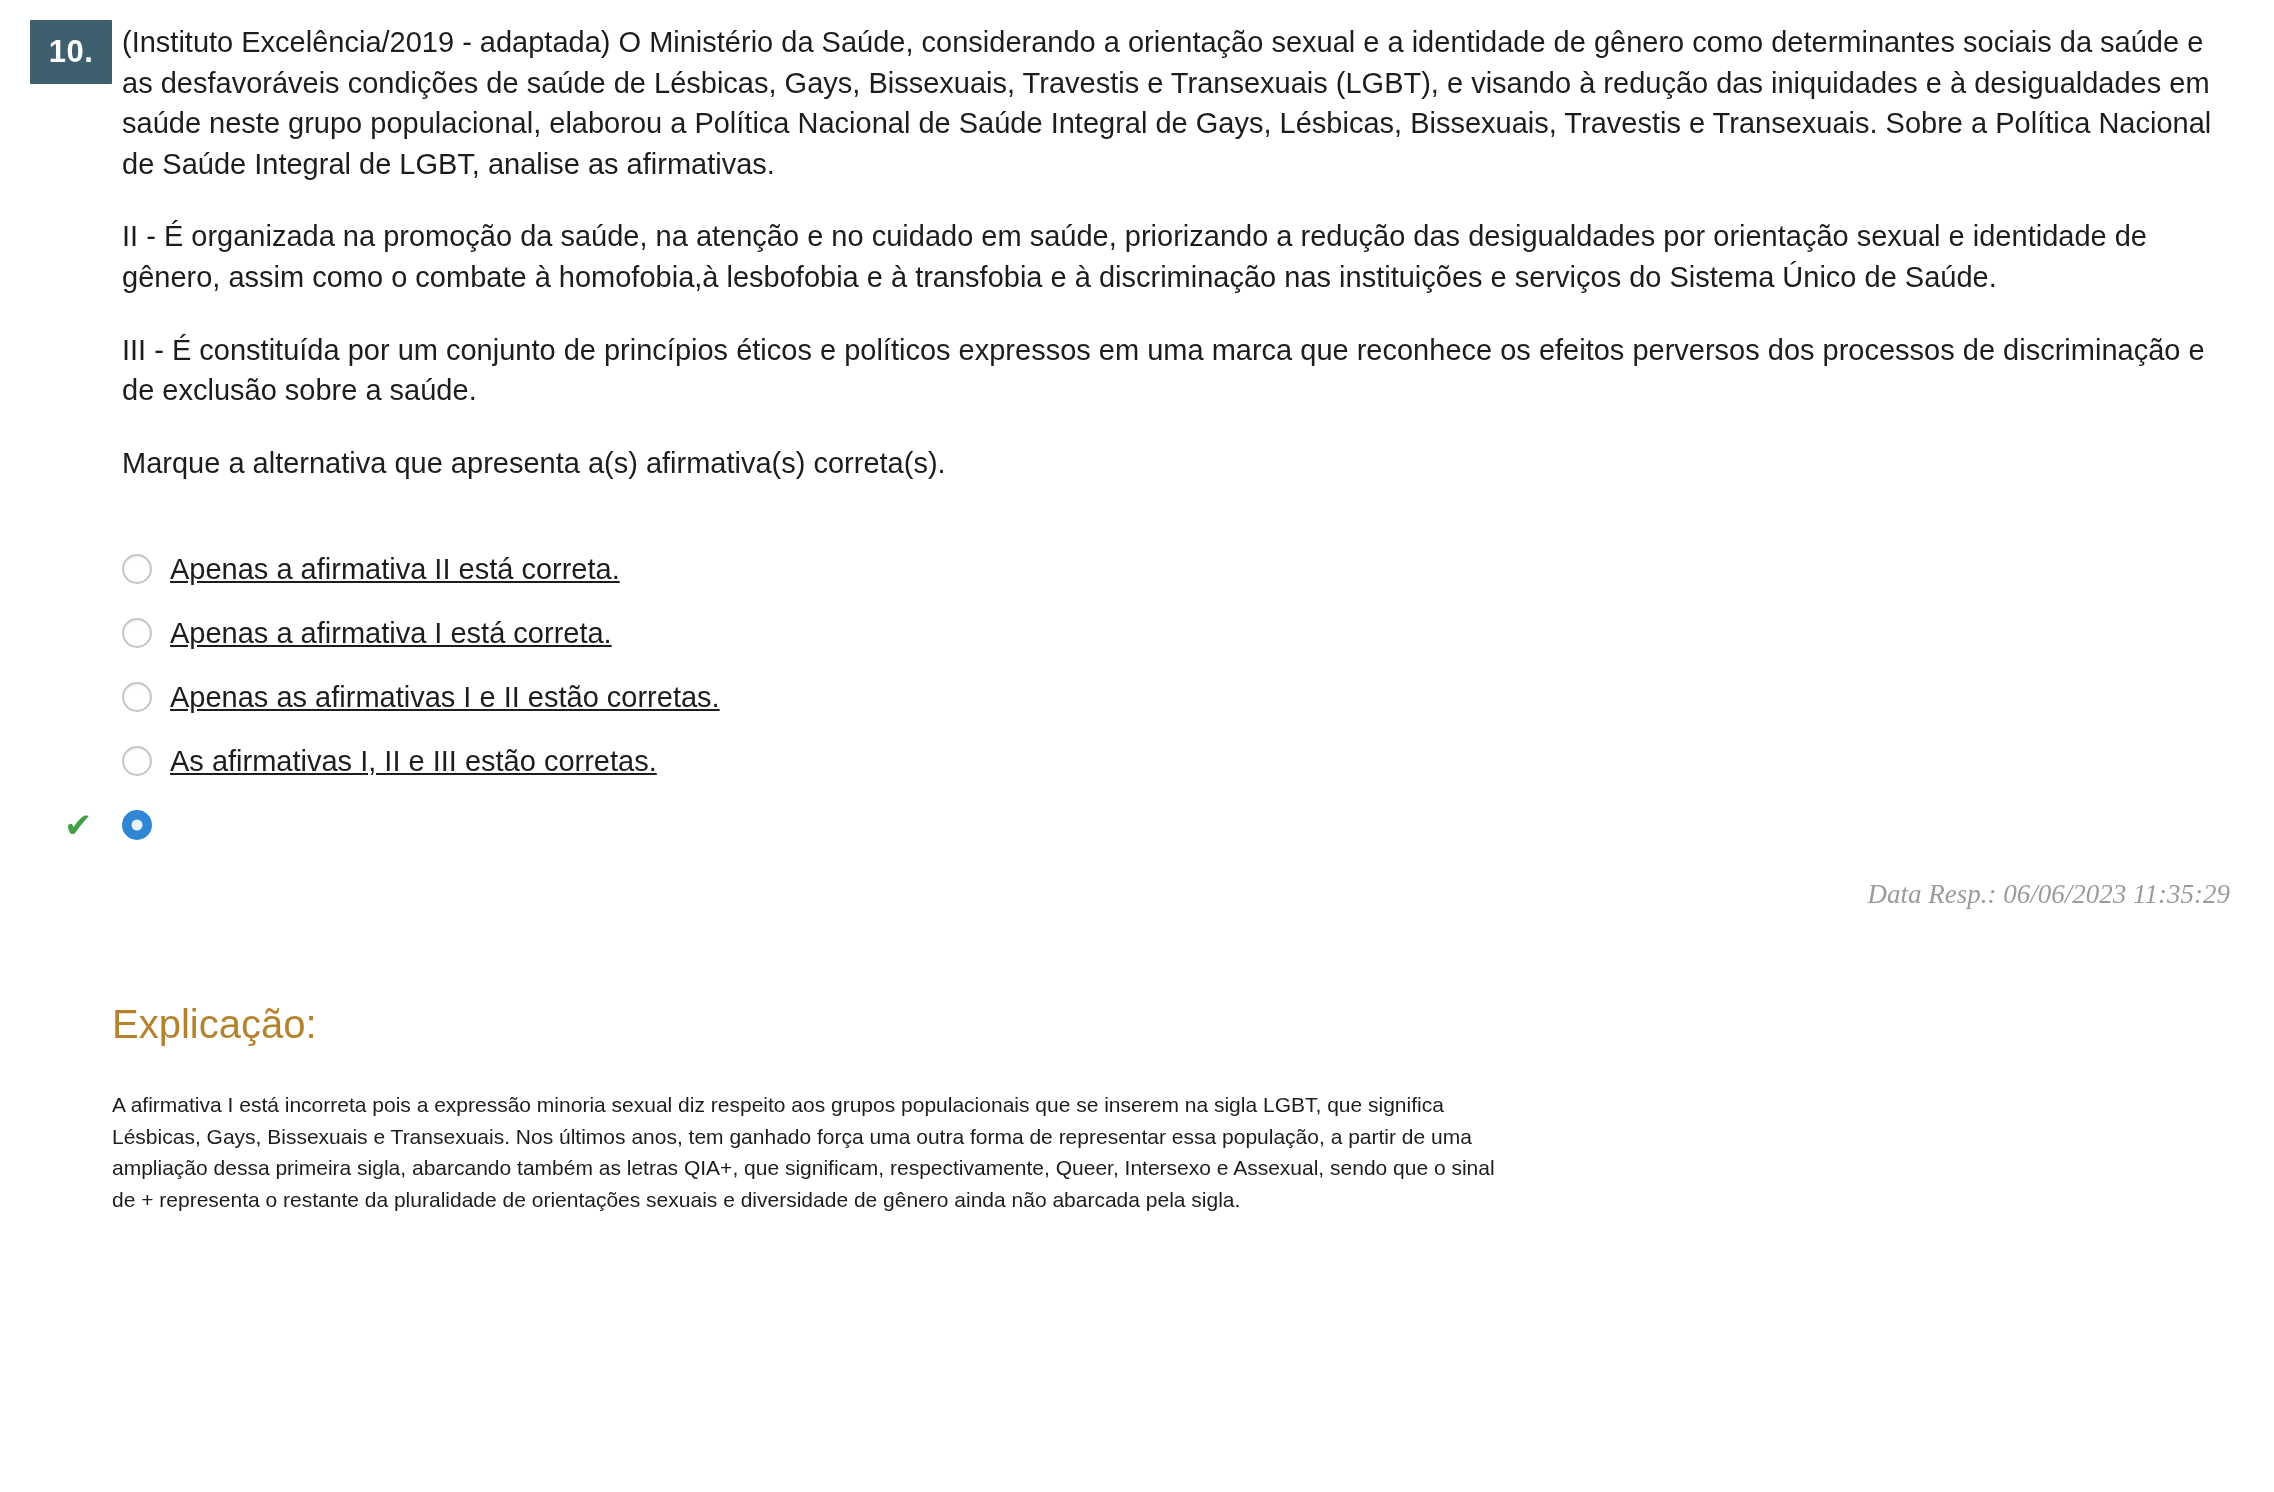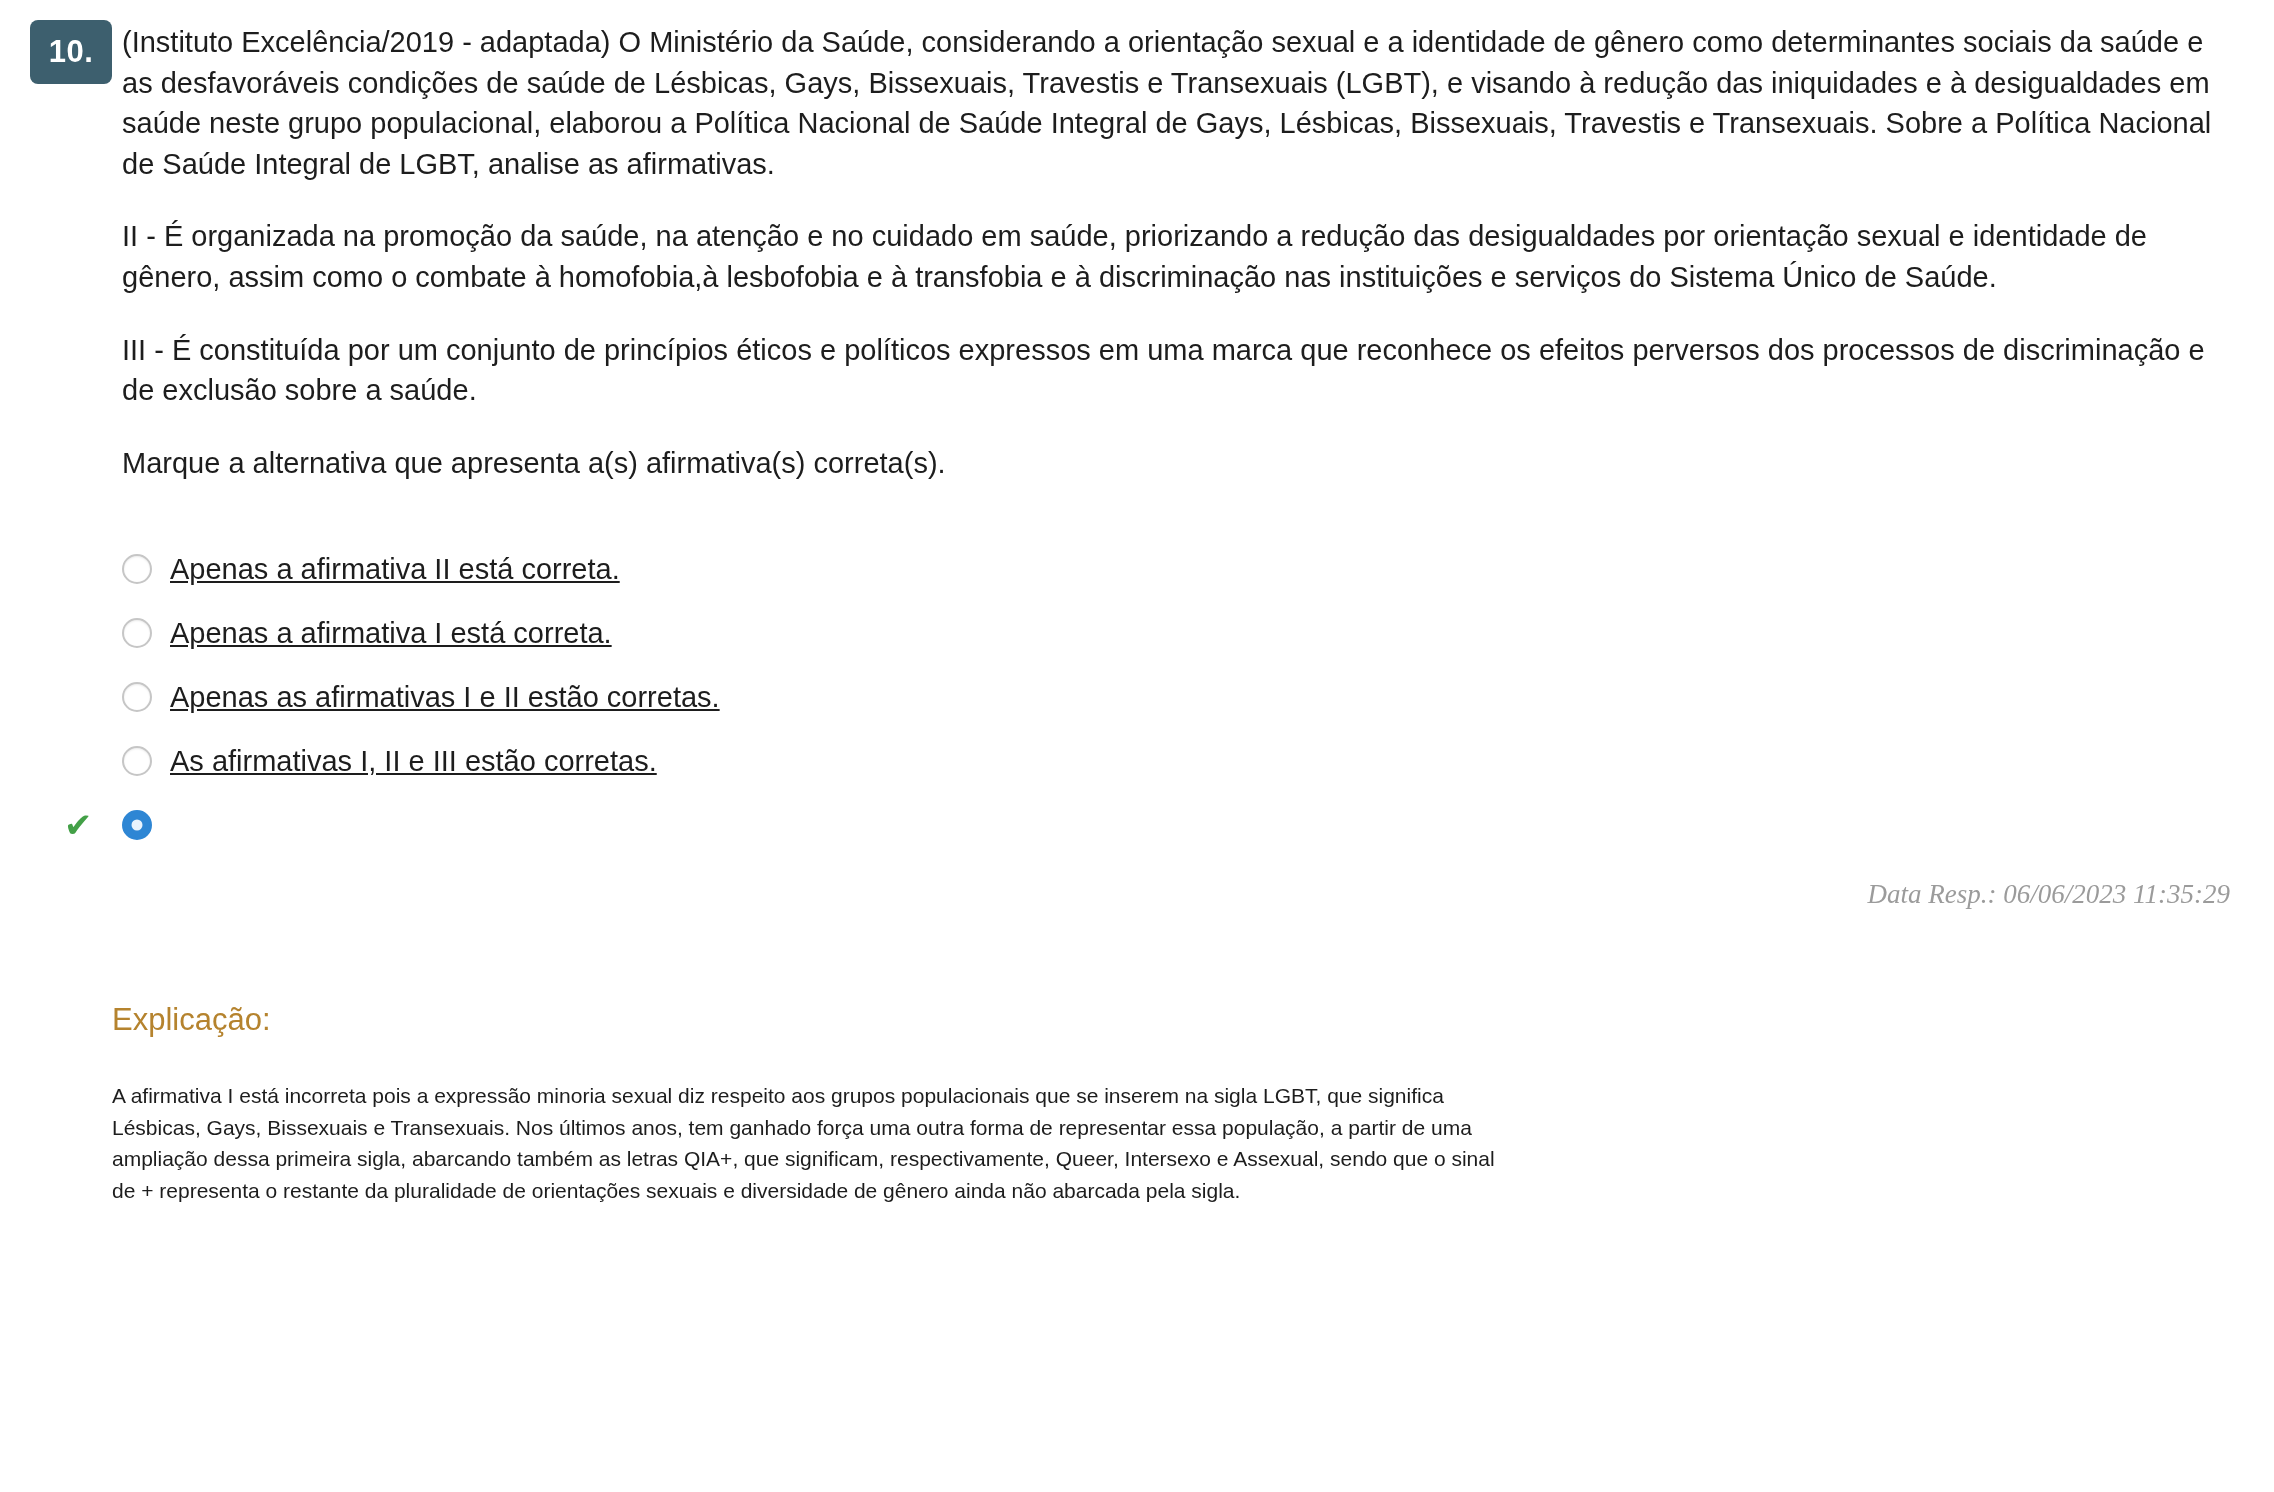--- a/index.html
+++ b/index.html
@@ -24,21 +24,21 @@
     padding-top:18px;
   }
   .question-number{
     position:absolute;
     left:30px; top:20px;
     width:82px; height:64px;
     background:var(--color-badge);
     color:#ffffff;
     font-size:31px; font-weight:bold;
     display:flex; align-items:center; justify-content:center;
-    border-radius:8px;
+    border-radius:1px;
     letter-spacing:0.5px;
   }
   .question-body{
     margin-left:122px;
     margin-right:44px;
     padding-top:4px;
   }
   .q-text{
     font-size:29px;
     line-height:1.4;
@@ -101,21 +101,21 @@
     color:var(--color-muted);
     margin-top:22px;
     font-family:Liberation Serif, serif;
   }
   .explanation{
     margin-left:112px;
     margin-right:44px;
     margin-top:92px;
   }
   .explanation-heading{
-    font-size:31px;
+    font-size:40px;
     color:var(--color-heading);
     margin-bottom:42px;
   }
   .explanation-body{
     font-size:21px;
     line-height:1.5;
     max-width:1390px;
     color:var(--color-text);
     margin-top:34px;
   }

